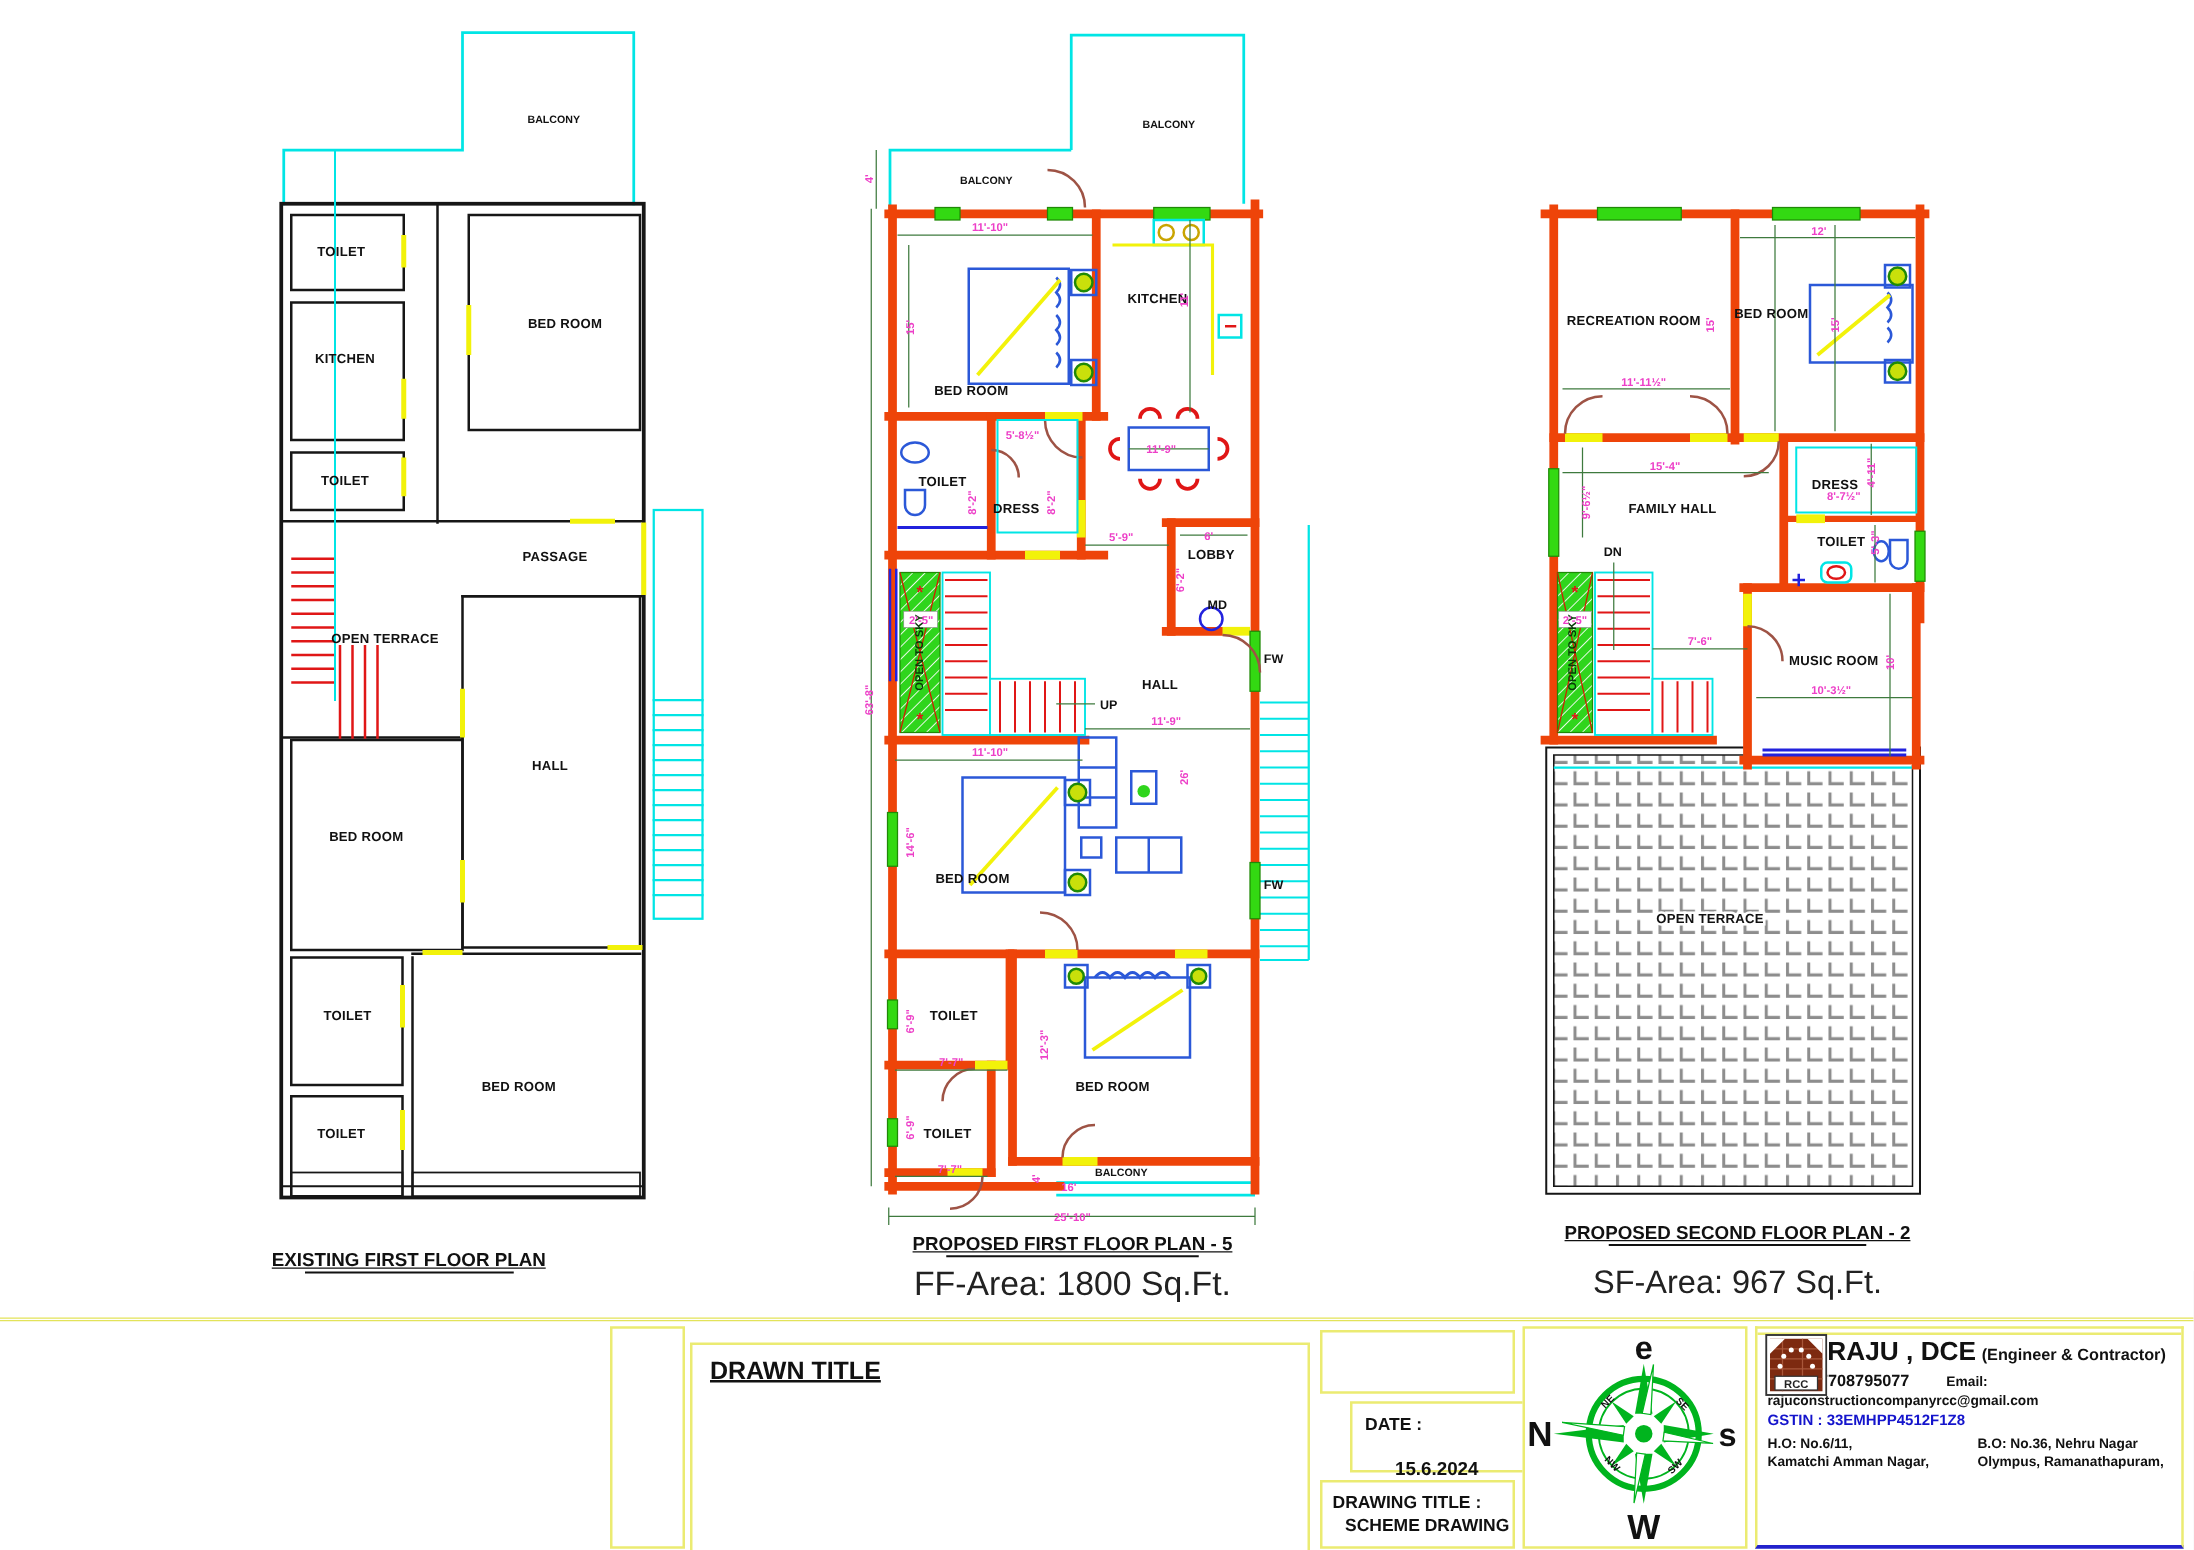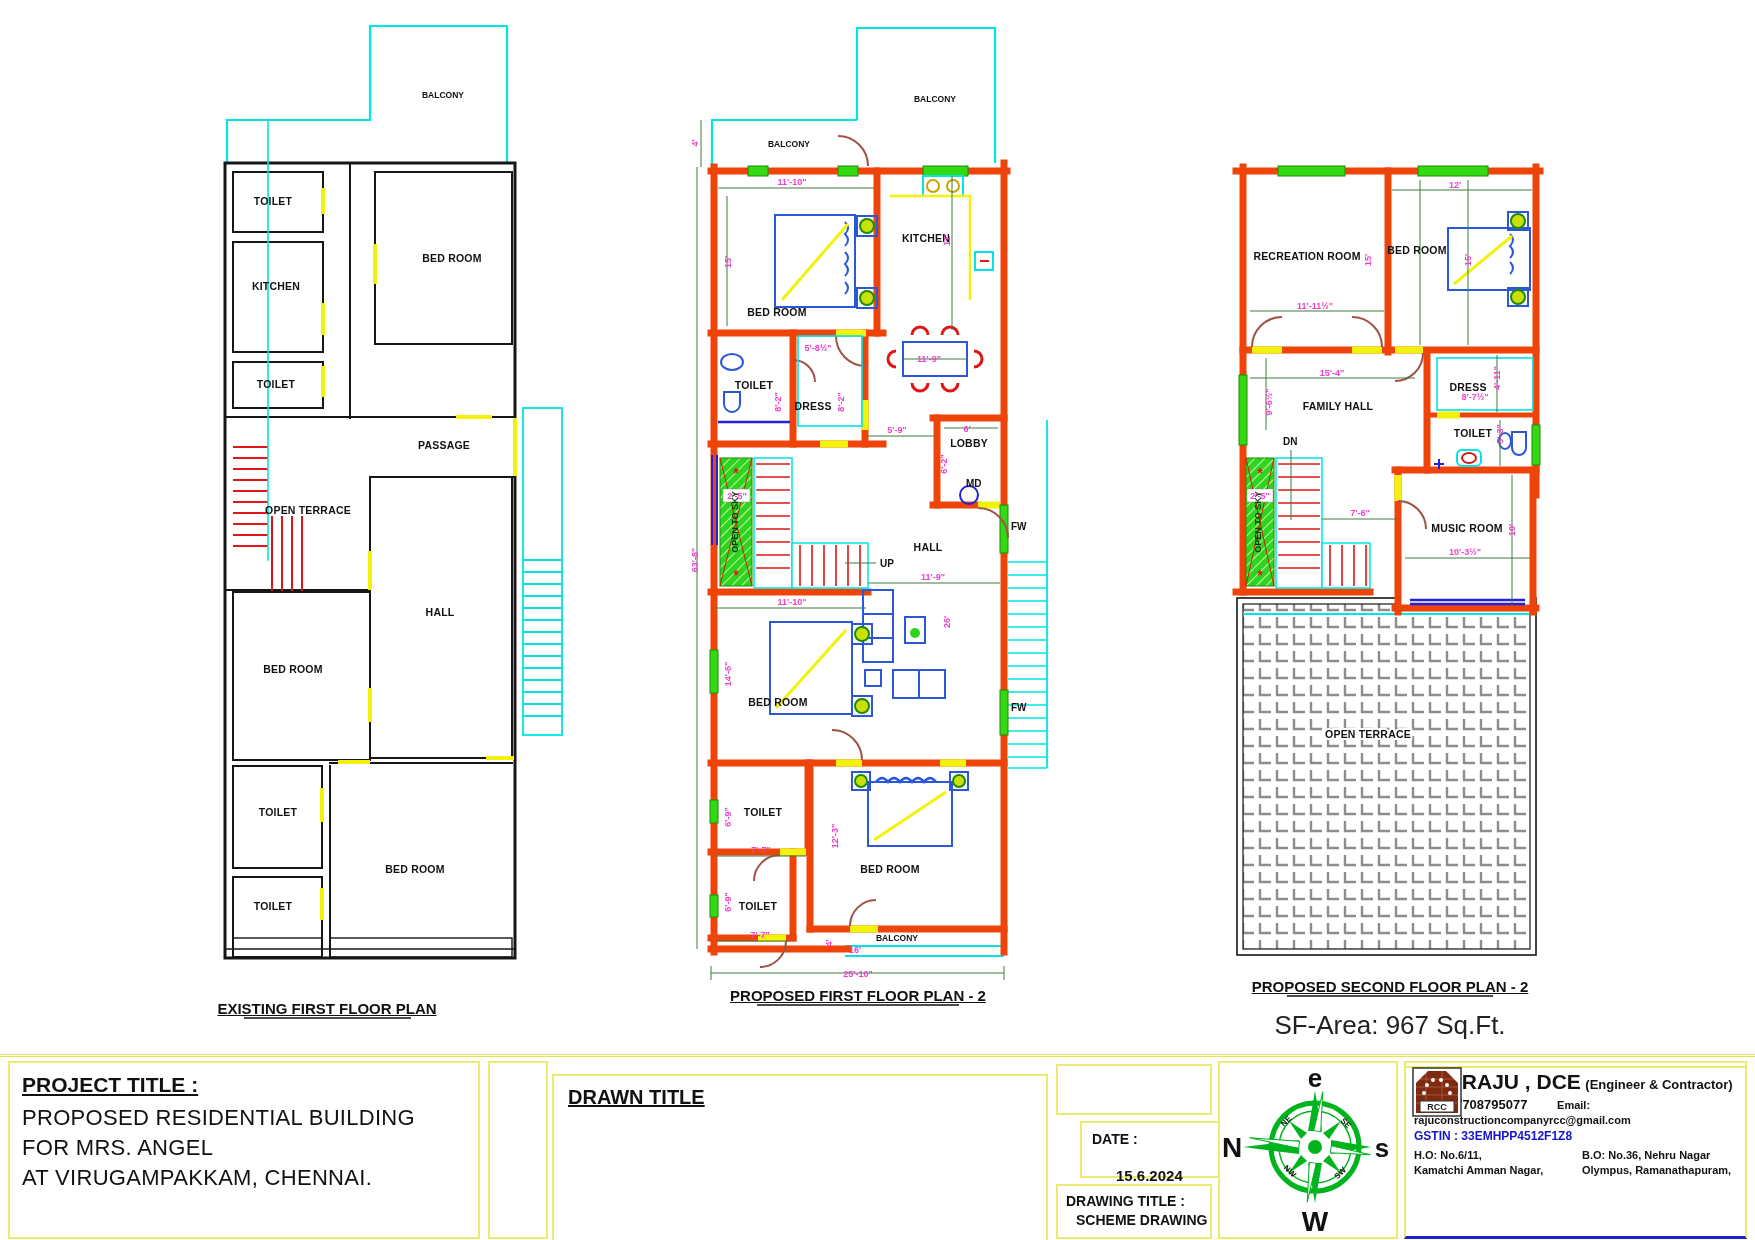--- a/index.html
+++ b/index.html
@@ -504,31 +504,26 @@
     <text class="dim" x="1465" y="555">10'-3½"</text>
     <text class="dim" transform="rotate(-90 1515 530)" x="1515" y="530">10'</text>
   </g>
 
   <line x1="244" y1="1018" x2="411" y2="1018" stroke="#111" stroke-width="1.6"></line>
   <line x1="757" y1="1005" x2="959" y2="1005" stroke="#111" stroke-width="1.6"></line>
   <line x1="1287" y1="996" x2="1493" y2="996" stroke="#111" stroke-width="1.6"></line>
 </svg>
 
 <div class="ptitle" style="left:177px;top:1000px;width:300px;"><span>EXISTING FIRST FLOOR PLAN</span></div>
-<div class="ptitle" style="left:708px;top:987px;width:300px;"><span>PROPOSED FIRST FLOOR PLAN - 2</span></div>
+<div class="ptitle" style="left:708px;top:987px;width:300px;"><span>PROPOSED FIRST FLOOR PLAN - 5</span></div>
+<div class="parea" style="left:708px;top:1012px;width:300px;">FF-Area: 1800 Sq.Ft.</div>
 <div class="ptitle" style="left:1240px;top:978px;width:300px;"><span>PROPOSED SECOND FLOOR PLAN - 2</span></div>
 <div class="parea" style="left:1240px;top:1010px;width:300px;font-size:26px;">SF-Area: 967 Sq.Ft.</div>
 
 <div id="tblock">
-  <div class="cell" style="left:8px;top:4px;width:472px;height:178px;">
-    <div class="proj-label">PROJECT TITLE :</div>
-    <div class="proj-line">PROPOSED  RESIDENTIAL BUILDING</div>
-    <div class="proj-line">FOR MRS. ANGEL</div>
-    <div class="proj-line">AT VIRUGAMPAKKAM, CHENNAI.</div>
-  </div>
 
   <div class="cell" style="left:488px;top:4px;width:60px;height:178px;"></div>
 
   <div class="cell" style="left:552px;top:17px;width:496px;height:178px;">
     <div class="drawn-label">DRAWN TITLE</div>
   </div>
 
   <div class="cell" style="left:1056px;top:7px;width:156px;height:51px;"></div>
   <div class="cell" style="left:1080px;top:64px;width:180px;height:57px;padding:8px 0 0 10px;">
     <div class="dt-label">DATE  :</div>

